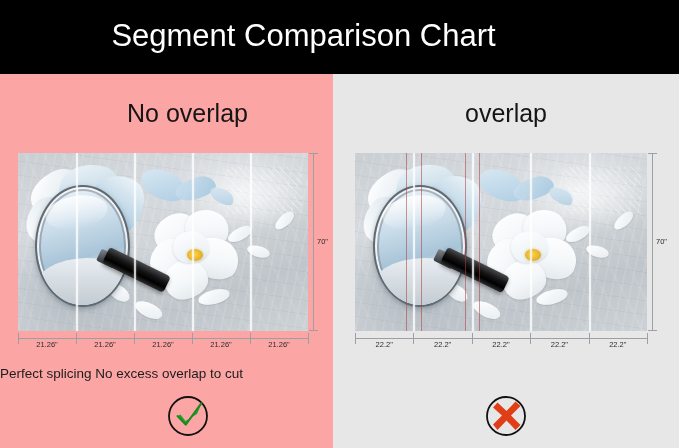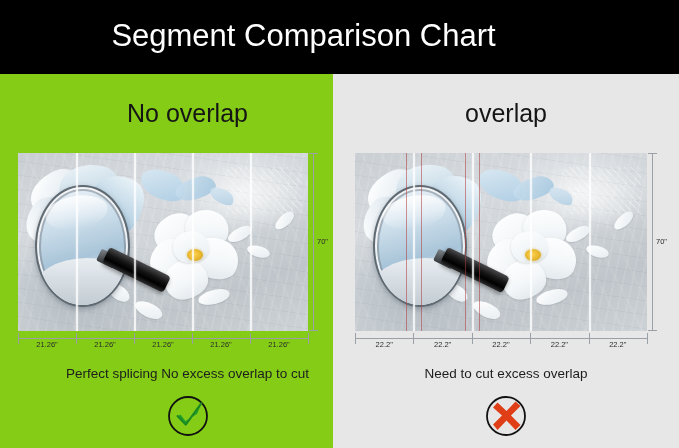--- a/index.html
+++ b/index.html
@@ -46,21 +46,21 @@
 
   
   .panel {
     position: absolute;
     top: 74px;
     height: 374px;
   }
   .panel-left {
     left: 0;
     width: 375px;
-    background: #84cc16;
+    background: #fca5a5;
   }
   .panel-right {
     left: 333px;
     width: 346px;
     background: #e7e7e7;
   }
 
   .panel-heading {
     position: absolute;
     top: 24px;
@@ -319,21 +319,21 @@
     white-space: nowrap;
     line-height: 10px;
   }
 
   
   .caption {
     position: absolute;
     top: 291px;
     left: 0;
     width: 100%;
-    text-align: center;
+    text-align: left;
     font-size: 13.5px;
     color: #1d1d1d;
     line-height: 18px;
     white-space: nowrap;
   }
   .verdict {
     position: absolute;
     top: 320px;
     left: 0;
     width: 100%;
@@ -516,21 +516,20 @@
       <div class="tick" style="left:60%"></div>
       <div class="tick" style="left:80%"></div>
       <div class="tick" style="left:100%"></div>
       <div class="seg-label" style="left:10%">22.2"</div>
       <div class="seg-label" style="left:30%">22.2"</div>
       <div class="seg-label" style="left:50%">22.2"</div>
       <div class="seg-label" style="left:70%">22.2"</div>
       <div class="seg-label" style="left:90%">22.2"</div>
     </div>
 
-    <div class="caption">Need to cut excess overlap</div>
 
     <div class="verdict">
       <div class="mark">
         <svg width="44" height="44" viewBox="0 0 44 44">
           <circle cx="22" cy="22" r="19" fill="none" stroke="#111111" stroke-width="1.8"></circle>
           <path d="M9 13.5 L13.5 8.5 L22.5 17 L31.5 7.5 L36.5 12 L27 21.5 L36.5 31 L31.5 36 L22.5 26.5 L13.5 36 L9 30.5 L18 21.5 Z" fill="#e03e17"></path>
         </svg>
       </div>
     </div>
   </div>

